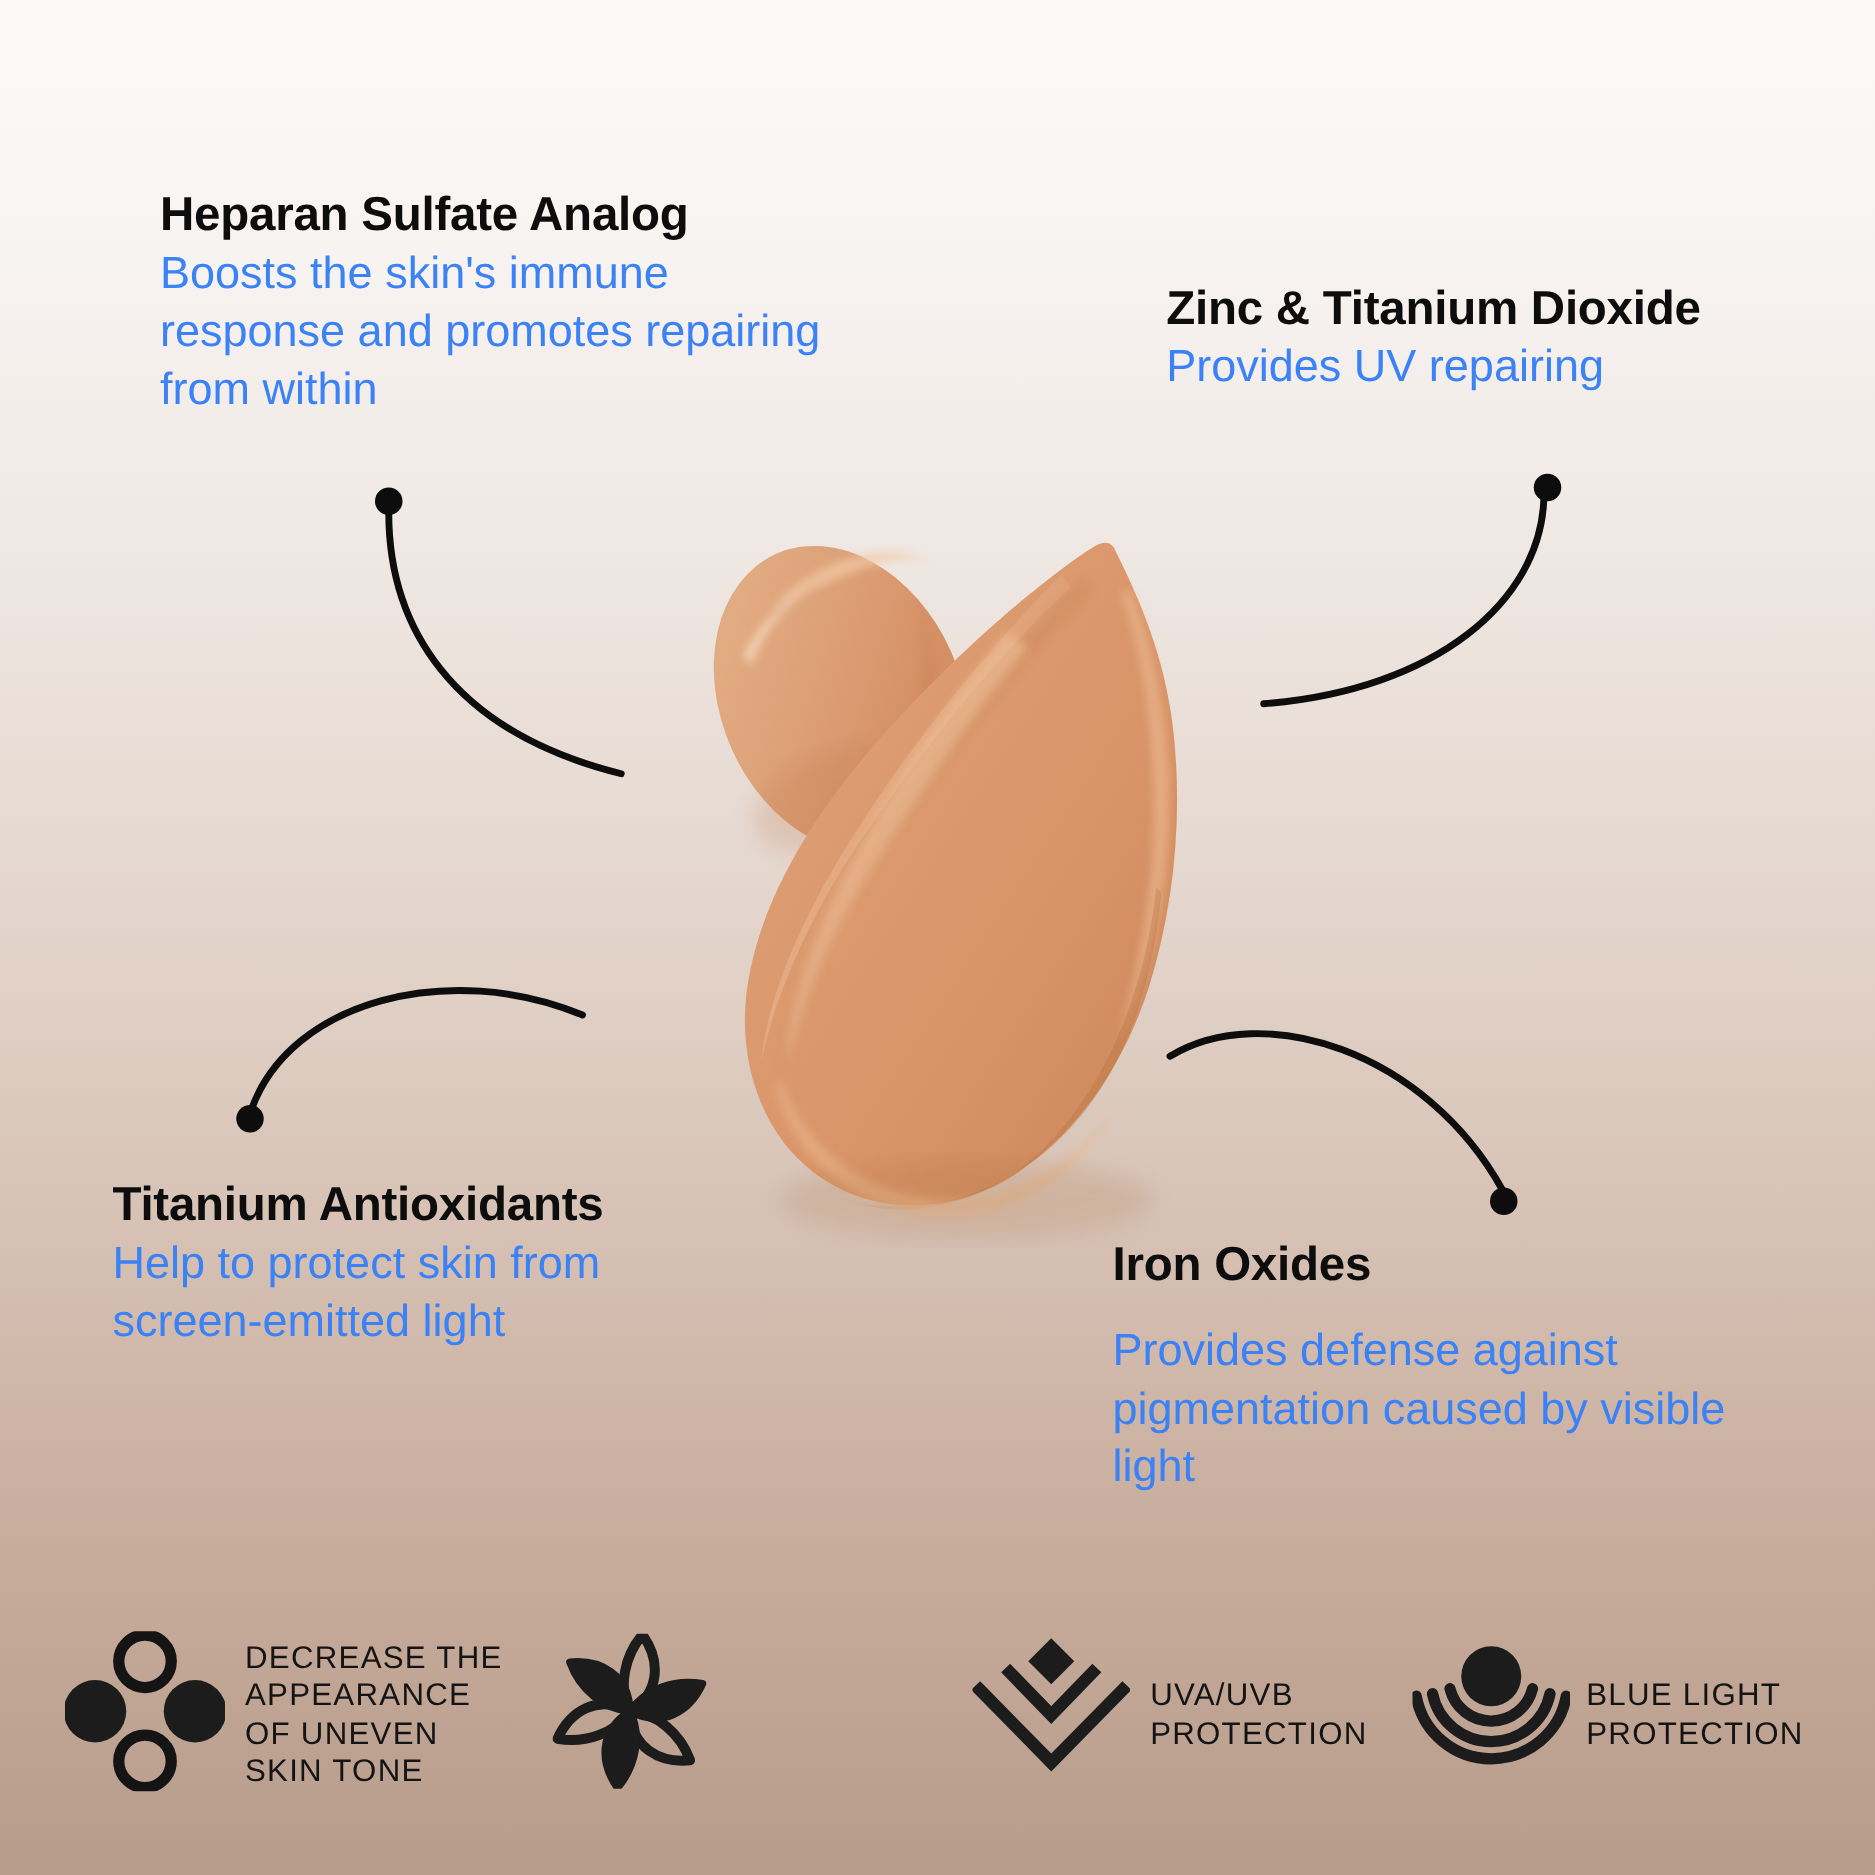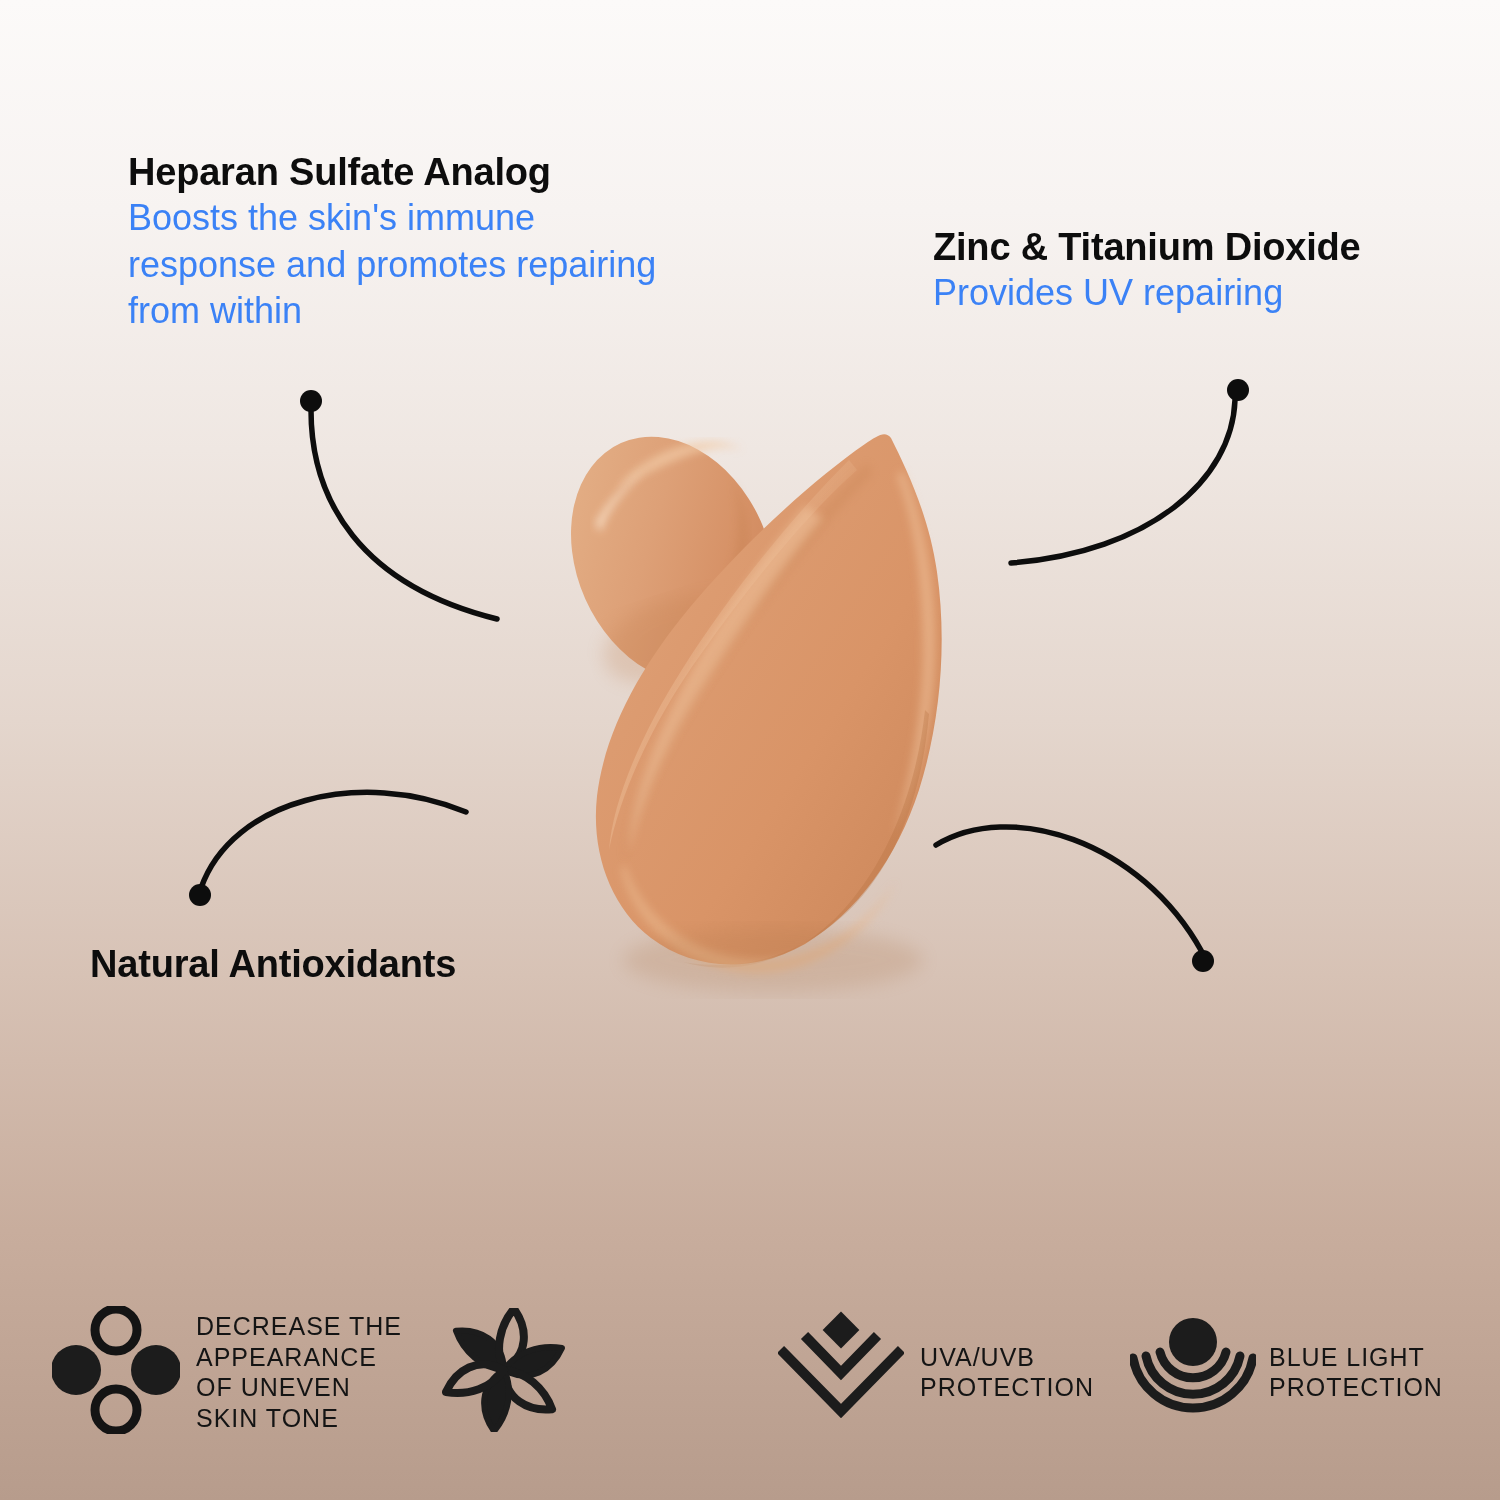--- a/index.html
+++ b/index.html
@@ -205,23 +205,28 @@
     <div class="c-title">Heparan Sulfate Analog</div>
     <div class="c-body">Boosts the skin's immune response and promotes repairing from within</div>
   </div>
 
   <div class="callout" id="callout-zinc">
     <div class="c-title">Zinc &amp; Titanium Dioxide</div>
     <div class="c-body">Provides UV repairing</div>
   </div>
 
   <div class="callout" id="callout-antiox">
-    <div class="c-title">Natural Antioxidants</div>
-  </div>
-
+    <div class="c-title">Titanium Antioxidants</div>
+    <div class="c-body">Help to protect skin from screen-emitted light</div>
+  </div>
+
+  <div class="callout" id="callout-iron">
+    <div class="c-title">Iron Oxides</div>
+    <div class="c-body">Provides defense against pigmentation caused by visible light</div>
+  </div>
 
   <div class="benefits">
 
     <div class="benefit" id="benefit-uneven">
       <span class="b-icon">
         <svg width="128" height="128" viewBox="0 0 128 128">
           <circle cx="64" cy="24" r="21" fill="none" stroke="#141414" stroke-width="9"></circle>
           <circle cx="64" cy="104" r="21" fill="none" stroke="#141414" stroke-width="9"></circle>
           <circle cx="24" cy="64" r="25" fill="#1c1c1c"></circle>
           <circle cx="104" cy="64" r="25" fill="#1c1c1c"></circle>

